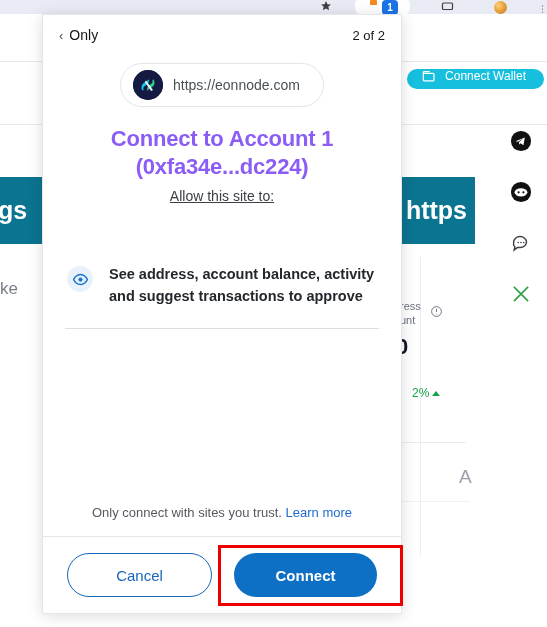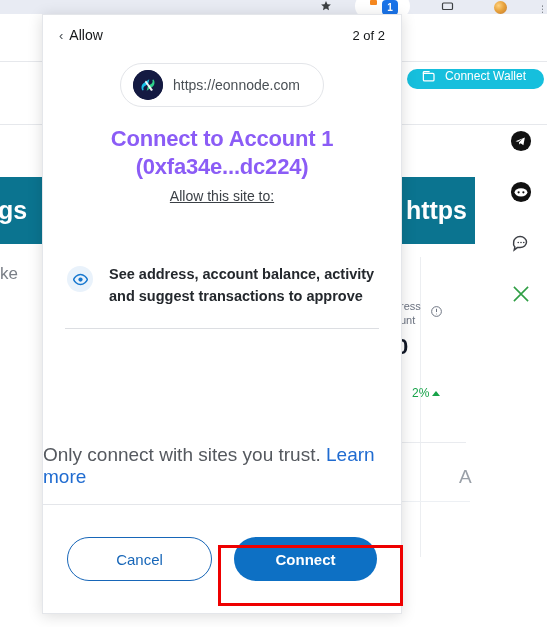--- a/index.html
+++ b/index.html
@@ -65,21 +65,21 @@
     position: absolute; left: 0; top: 163px; width: 475px; height: 67px;
     background: #0b7490; color: #fff;
     display: flex; align-items: center; justify-content: space-between;
     padding: 0 6px; font-size: 25px; font-weight: bold;
     overflow: hidden;
   }
   .banner-left { margin-left: -8px; }
   .banner-right { margin-right: 2px; }
 
   .bg-text-ke {
-    position: absolute; left: 0px; top: 250px; font-size: 17px; color: #7a7f87;
+    position: absolute; left: 0px; top: 265px; font-size: 17px; color: #7a7f87;
   }
   .bg-card {
     position: absolute; left: 420px; top: 243px; width: 55px; height: 300px;
     background: #fff; border-left: 1px solid #eceef1;
   }
   .bg-line1 { position: absolute; left: 400px; top: 286px; font-size: 11px; color: #6b7280; }
   .bg-line2 { position: absolute; left: 400px; top: 300px; font-size: 11px; color: #6b7280; }
   .bg-info-ico { position: absolute; left: 430px; top: 290px; width: 13px; height: 13px; }
   .bg-big-num { position: absolute; left: 396px; top: 320px; font-size: 22px; color: #111827; font-weight: 600; }
   .bg-pct { position: absolute; left: 412px; top: 372px; font-size: 12px; color: #17a349; display: flex; align-items: center; gap: 3px; }
@@ -139,27 +139,27 @@
     width: 26px; height: 26px; border-radius: 50%; background: #e9f2fb;
     display: flex; align-items: center; justify-content: center; flex: none;
     margin-top: 2px;
   }
   .perm-text { font-size: 14.5px; line-height: 1.5; color: #24282d; }
 
   .divider { margin: 20px 22px 0; height: 1px; background: #dcdee2; }
   .spacer { flex: 1; }
 
   .trust {
-    font-size: 19px; color: #55595f; padding-bottom: 16px;
+    text-align: center; font-size: 13px; color: #55595f; padding-bottom: 16px;
   }
   .trust a { color: #1f6bd0; text-decoration: none; }
 
   .m-foot {
     border-top: 1px solid #e4e6ea;
-    padding: 32px 24px; display: flex; gap: 22px;
+    padding: 16px 24px; display: flex; gap: 22px;
   }
   .btn {
     flex: 1; height: 44px; border-radius: 22px; font-size: 15px;
     font-family: "Liberation Sans", sans-serif; cursor: pointer;
   }
   .btn-cancel { background: #fff; border: 1px solid #1766b8; color: #1766b8; }
   .btn-connect { background: #0d70c4; border: none; color: #fff; font-weight: bold; }
 
   .highlight {
     position: absolute; left: 218px; top: 545px; width: 185px; height: 61px;
@@ -268,21 +268,21 @@
         </svg>
       </span>
     </div>
   </div>
 
   <div class="modal">
 
     <div class="m-head">
       <button class="back-btn">
         <span class="chev">‹</span>
-        <span>Allow</span>
+        <span>Only</span>
       </button>
       <span class="page-count">2 of 2</span>
     </div>
 
     <div class="origin-pill">
       <span class="site-logo">
         <svg width="30" height="30" viewBox="0 0 30 30">
           <circle cx="15" cy="15" r="15" fill="#141a42"></circle>
           <path d="M9.5 20.5c-1.8-2.6-1.1-6 1.6-7.8l5.2-3.4-1.2 4.6-3.6 2.4c-1.2.8-1.5 2.4-.8 3.6z" fill="#19c3e6"></path>
           <path d="M20.5 9.5c1.8 2.6 1.1 6-1.6 7.8l-5.2 3.4 1.2-4.6 3.6-2.4c1.2-.8 1.5-2.4.8-3.6z" fill="#2fd18a"></path>

